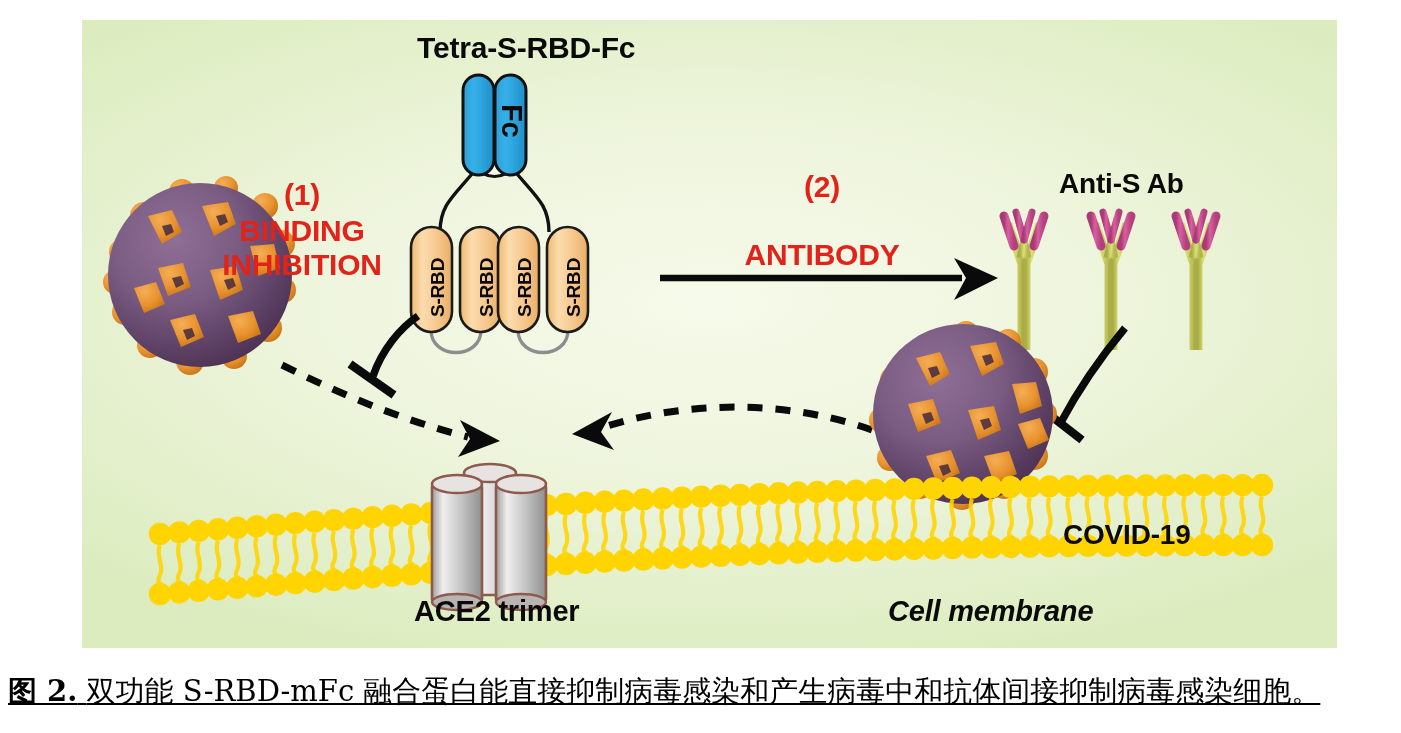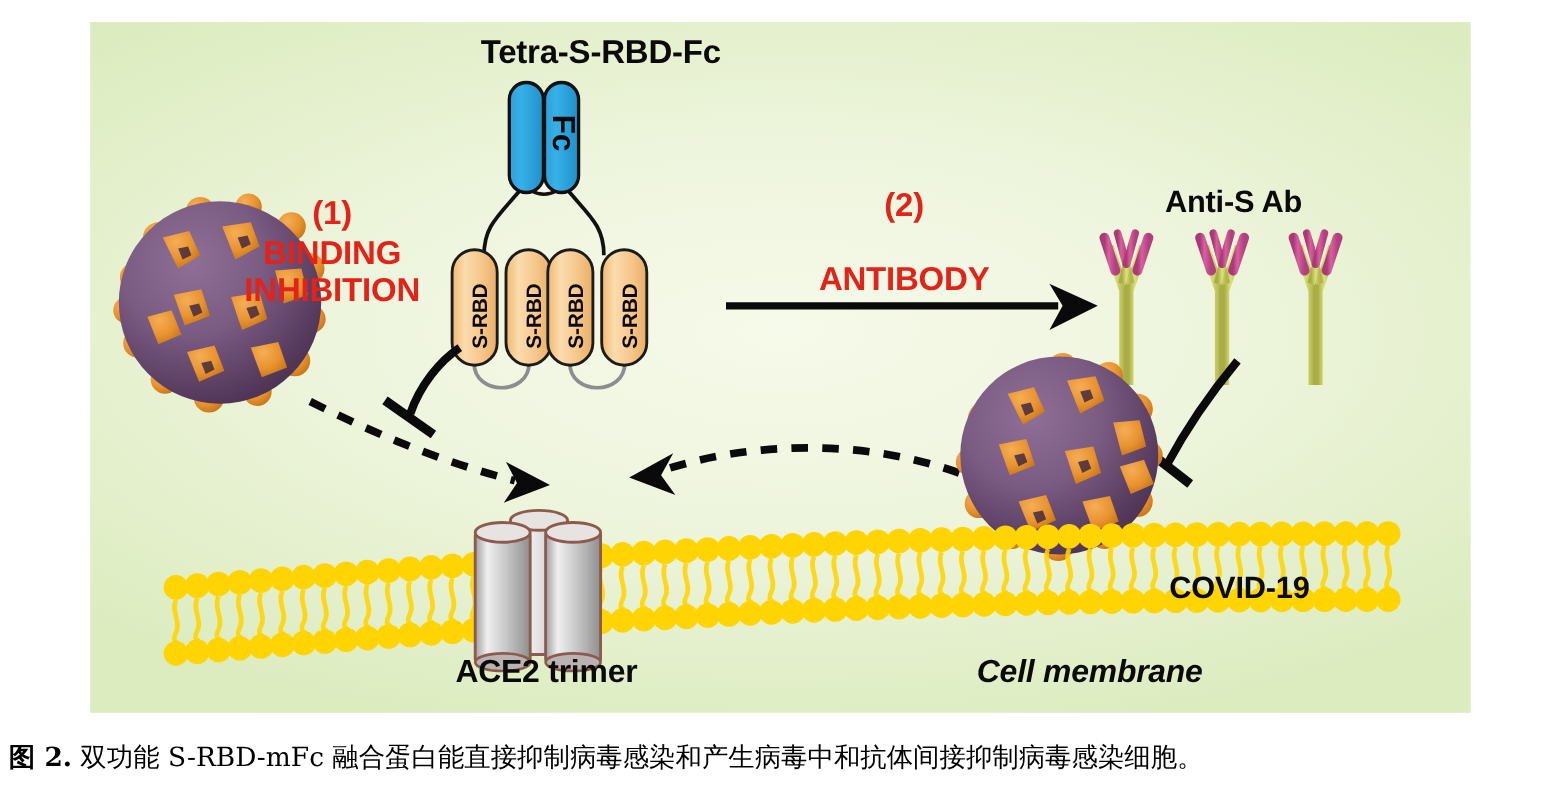--- a/index.html
+++ b/index.html
@@ -14,21 +14,21 @@
     background:
       radial-gradient(ellipse 70% 60% at 50% 45%, #f6faea 0%, #eef5dd 45%, #dcecbf 100%);
     overflow:hidden;
   }
   .lbl{position:absolute;font-weight:bold;color:#0a0a0a;white-space:nowrap;
        font-family:"Liberation Sans",sans-serif;letter-spacing:-0.2px;}
   .red{color:#e2231a;text-align:center;line-height:1.02;}
   #caption{
     position:absolute;left:8px;top:672px;width:1390px;
     font-family:"DejaVu Serif","Liberation Serif",serif;
-    font-size:24px;color:#000;white-space:nowrap;letter-spacing:0px;
+    font-size:29px;color:#000;white-space:nowrap;letter-spacing:0px;text-decoration:underline;
   }
   #caption .fignum{font-weight:bold;}
   svg{display:block;overflow:visible;}
 </style>
 </head>
 <body>
 
 <div id="figure-root">
 
   <div id="panel">
@@ -444,21 +444,21 @@
         </g>
         <g>
           <rect x="414" y="464" width="50" height="118" rx="3" fill="url(#gAce2)" stroke="#8d5b4e" stroke-width="2.6"></rect>
           <ellipse cx="439" cy="464" rx="25" ry="9" fill="#e7e3e1" stroke="#8d5b4e" stroke-width="2.6"></ellipse>
           <ellipse cx="439" cy="582" rx="25" ry="8" fill="#b9b4b2" stroke="#8d5b4e" stroke-width="2.4"></ellipse>
         </g>
       </g>
 
     </svg>
 
-    <div class="lbl" style="left:355px;top:11px;font-size:30px;">Tetra-S-RBD-Fc</div>
+    <div class="lbl" style="left:335px;top:11px;font-size:30px;">Tetra-S-RBD-Fc</div>
 
     <div class="lbl" style="left:446px;top:84px;font-size:29px;transform:rotate(90deg);transform-origin:left top;">Fc</div>
 
     <div class="lbl" style="left:345px;top:297px;font-size:19px;transform:rotate(-90deg);transform-origin:left top;">S-RBD</div>
     <div class="lbl" style="left:394px;top:297px;font-size:19px;transform:rotate(-90deg);transform-origin:left top;">S-RBD</div>
     <div class="lbl" style="left:432px;top:297px;font-size:19px;transform:rotate(-90deg);transform-origin:left top;">S-RBD</div>
     <div class="lbl" style="left:481px;top:297px;font-size:19px;transform:rotate(-90deg);transform-origin:left top;">S-RBD</div>
 
     <div class="lbl red" style="left:125px;top:160px;width:190px;font-size:30px;">(1)</div>
     <div class="lbl red" style="left:110px;top:230px;width:220px;font-size:30px;">INHIBITION</div>

